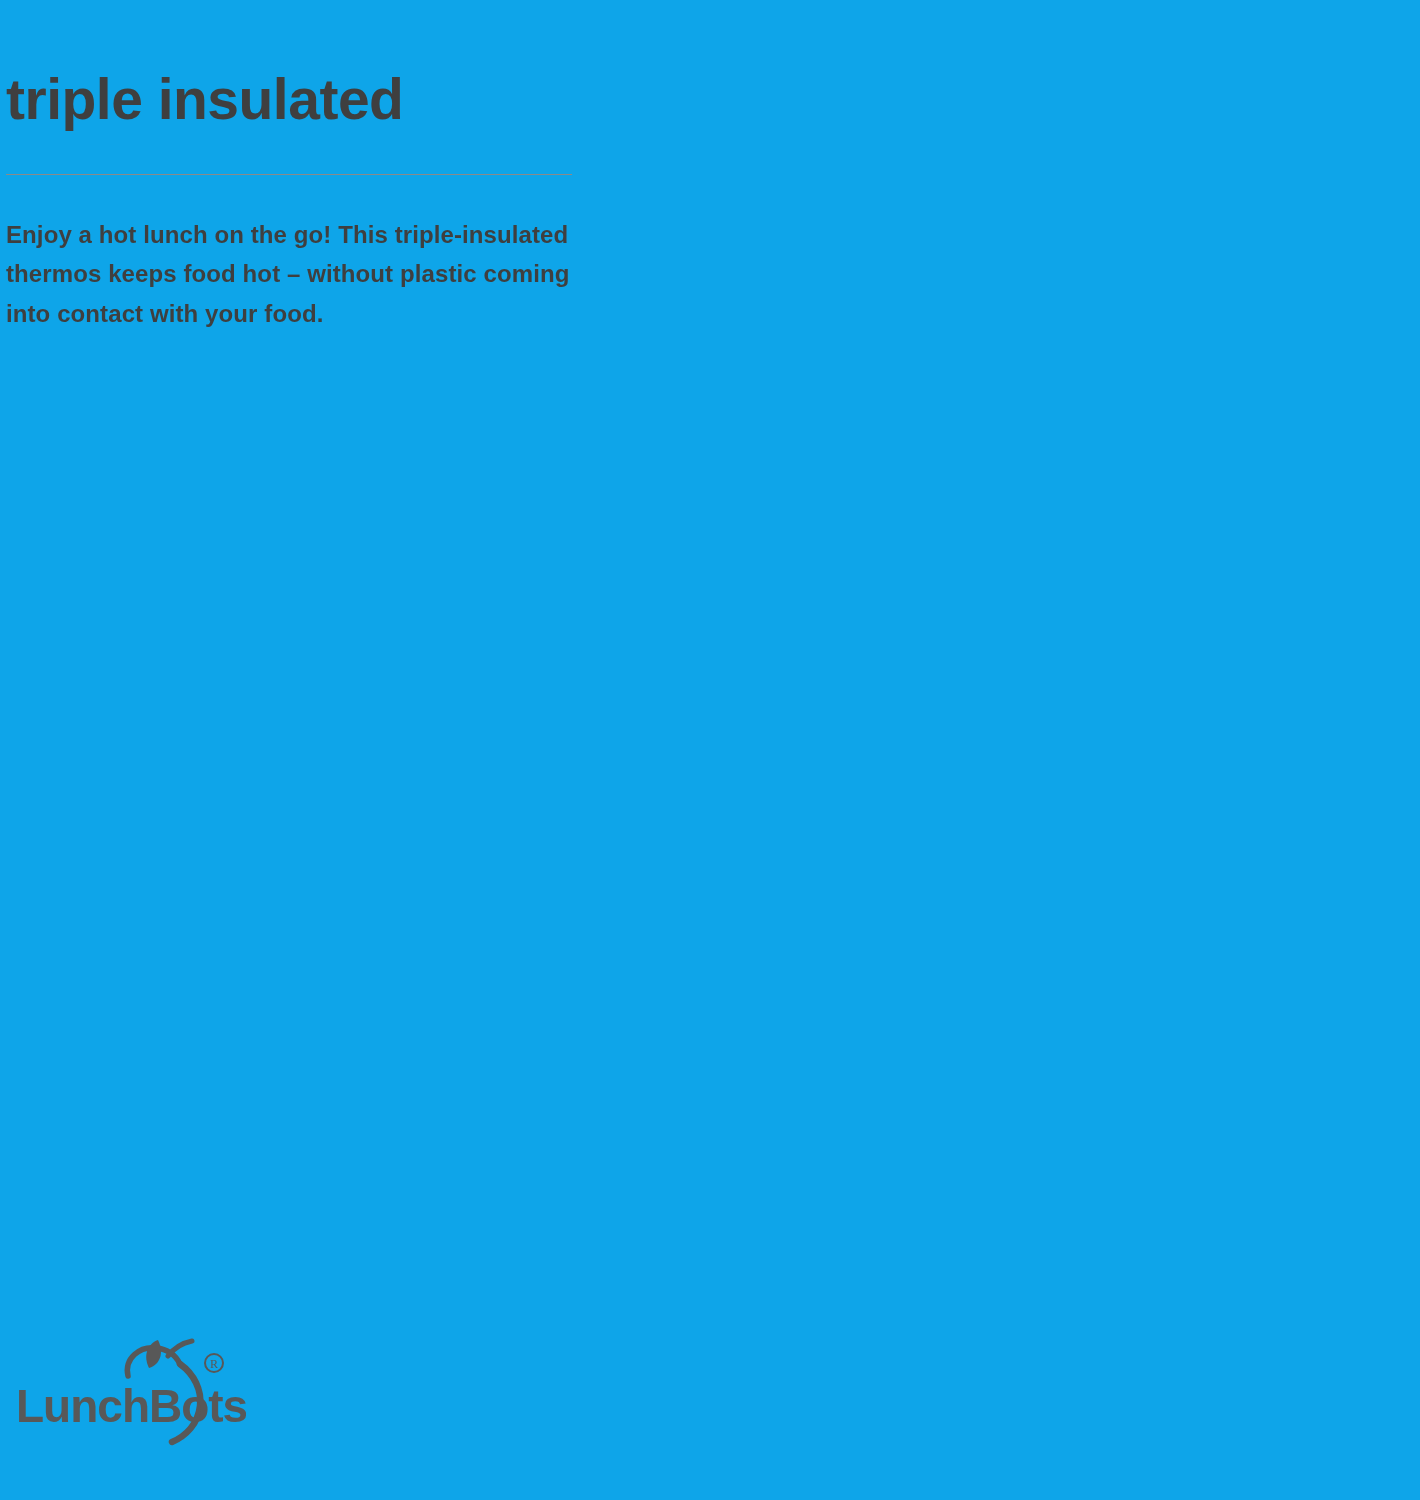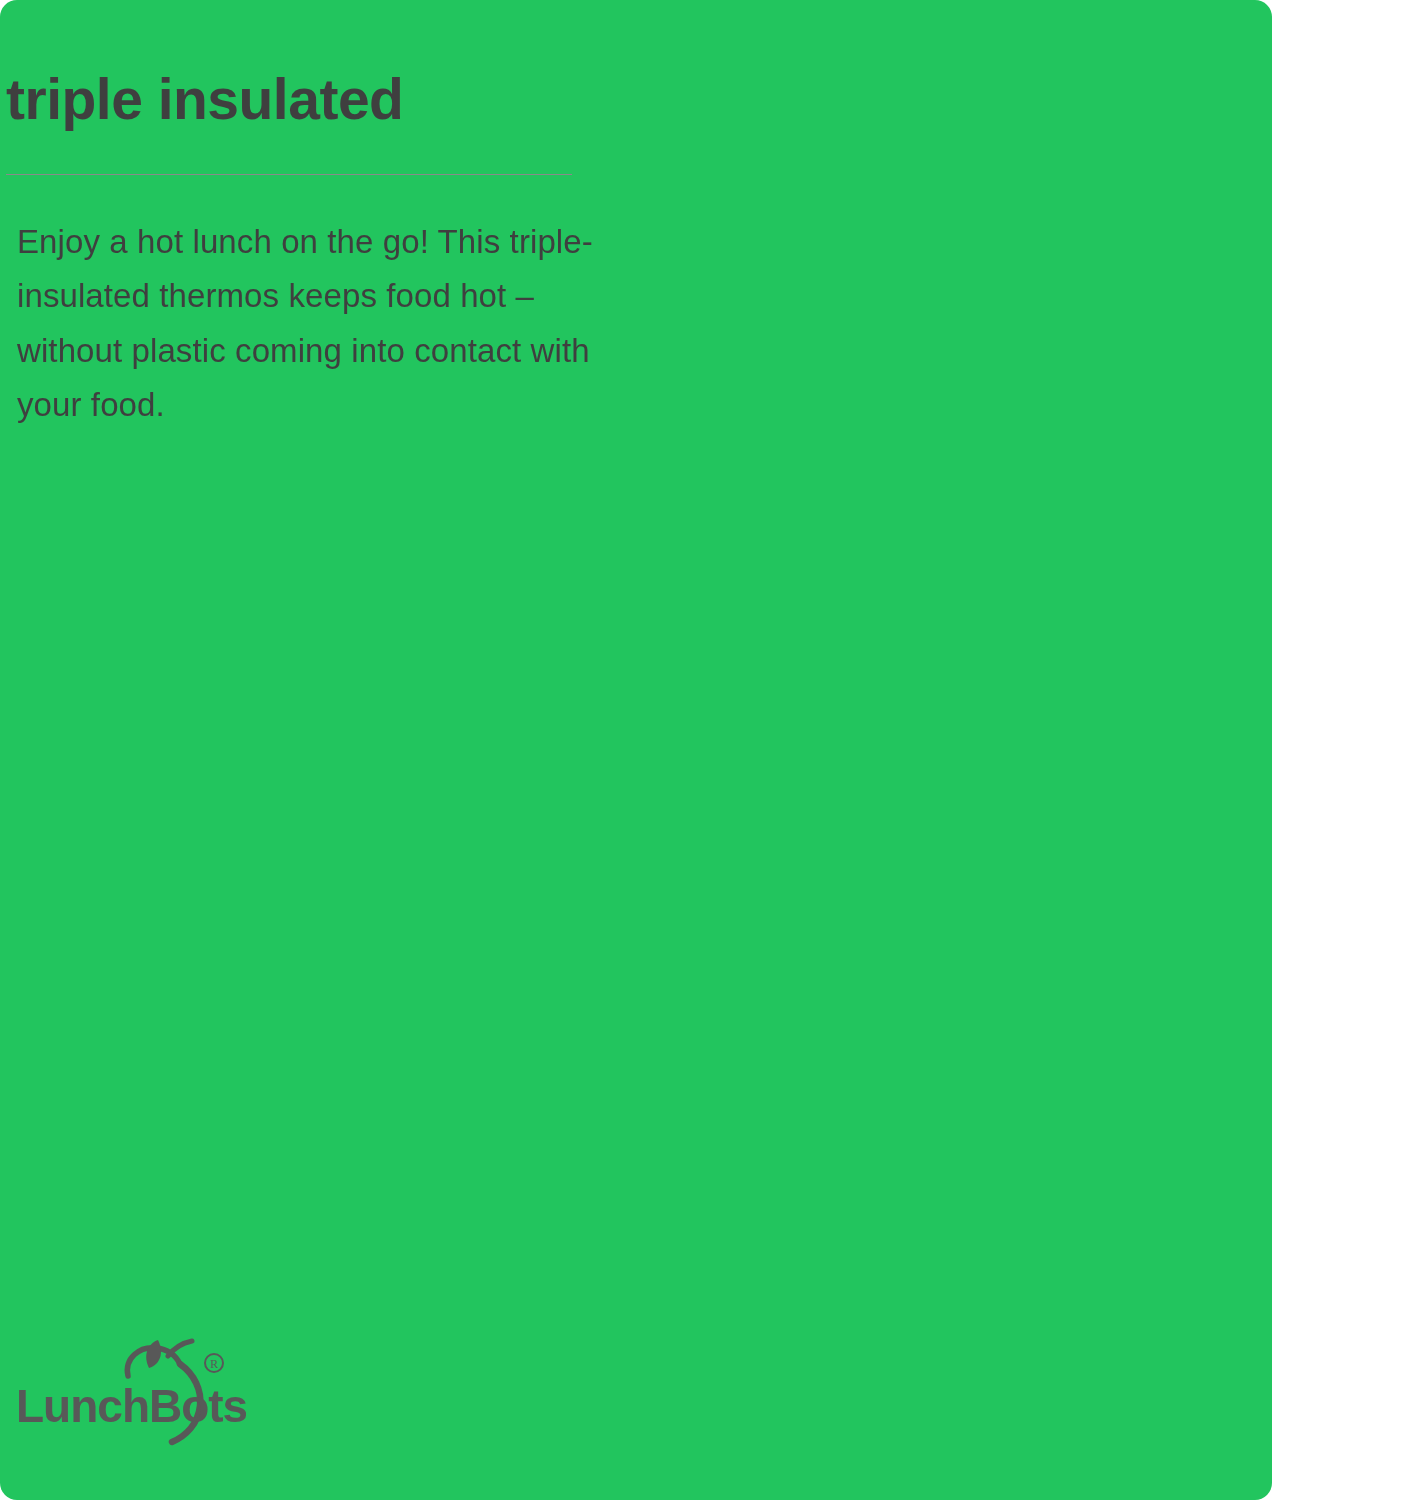--- a/index.html
+++ b/index.html
@@ -2,34 +2,34 @@
 <html><head>
 <meta charset="utf-8">
 <style>
   html,body{margin:0;padding:0;}
   body{
     width:1420px;height:1500px;
     background:#ffffff;
     font-family:"Liberation Sans", sans-serif;
     overflow:hidden;
   }
-  #stage{position:relative;width:1272px;height:1500px;overflow:hidden;background:#22c55e;border-radius:17px;}
+  #stage{position:relative;width:1420px;height:1500px;overflow:hidden;background:#0ea5e9;}
 
   
   .copy{position:absolute;left:6px;top:70px;width:600px;z-index:40;}
   .headline{
     font-size:57px;line-height:1.05;font-weight:700;color:#3f3f3f;
     letter-spacing:-0.5px;margin:0;
   }
   .rule{
     width:566px;height:1px;background:#8a8a8a;margin:44px 0 0 0;
   }
   .body-copy{
-    margin:40px 0 0 11px;
-    font-size:33px;line-height:1.65;color:#3f3f3f;font-weight:400;
+    margin:40px 0 0 0;
+    font-size:24px;line-height:1.65;color:#3f3f3f;font-weight:700;
     letter-spacing:0.1px;width:600px;
   }
 
   
   .logo{position:absolute;left:16px;top:1332px;width:230px;height:120px;z-index:40;}
   .logo svg{display:block;}
 
   
   .jar{
     position:absolute;

